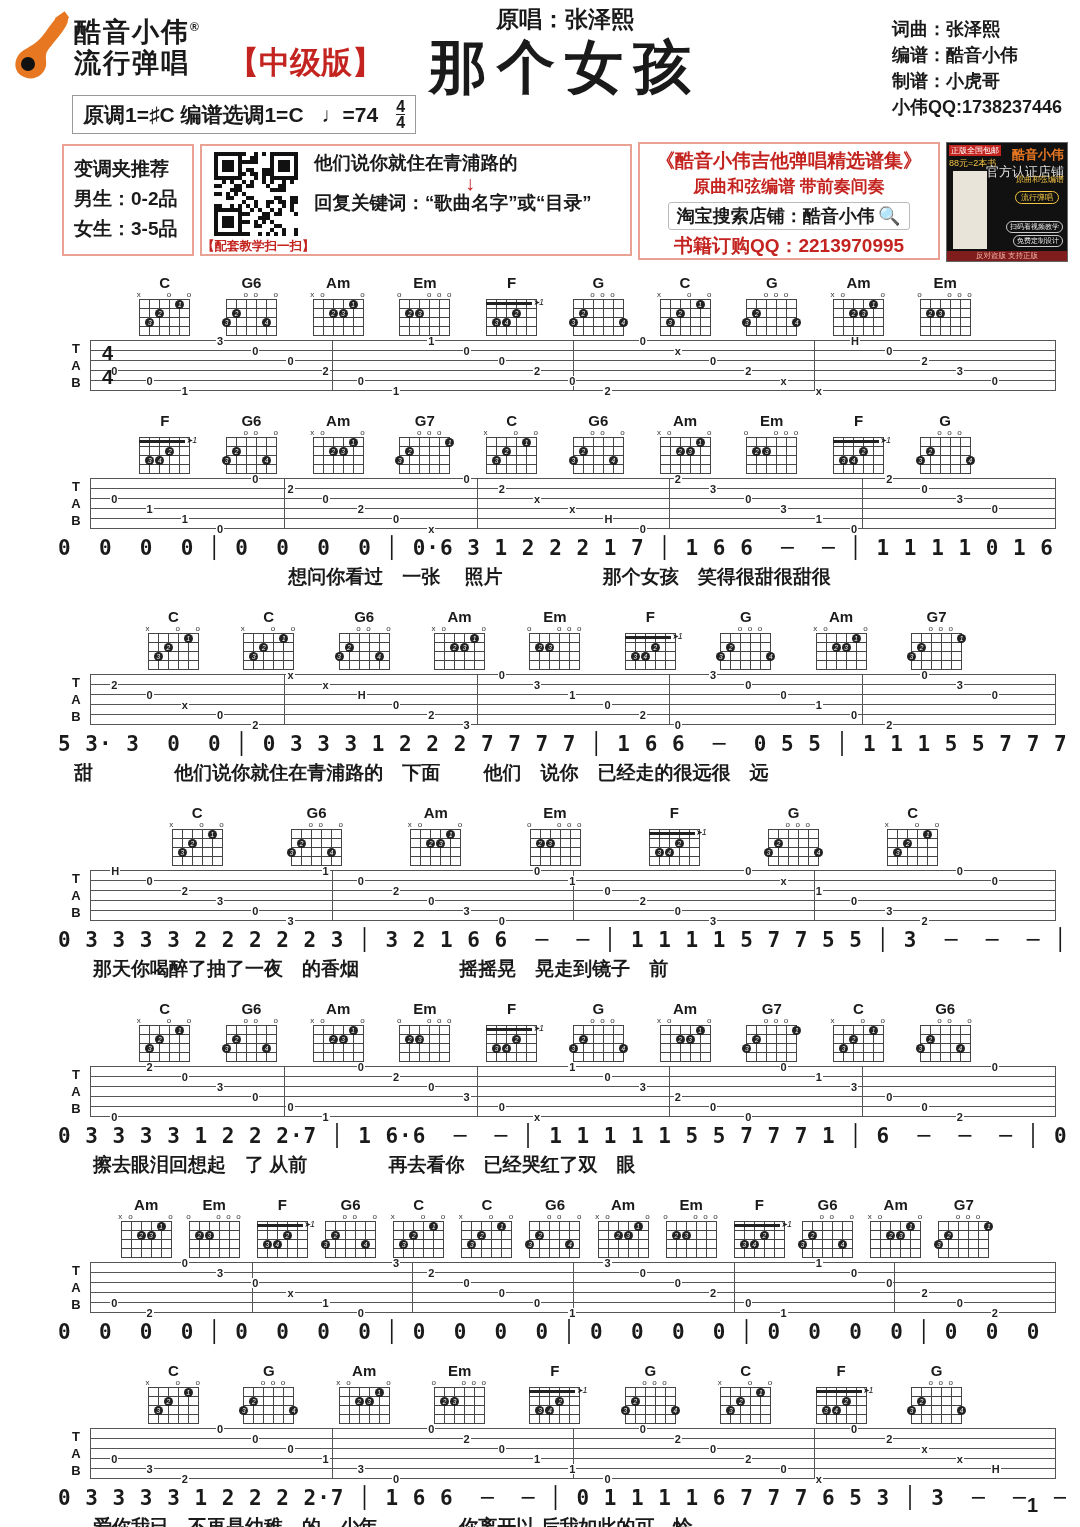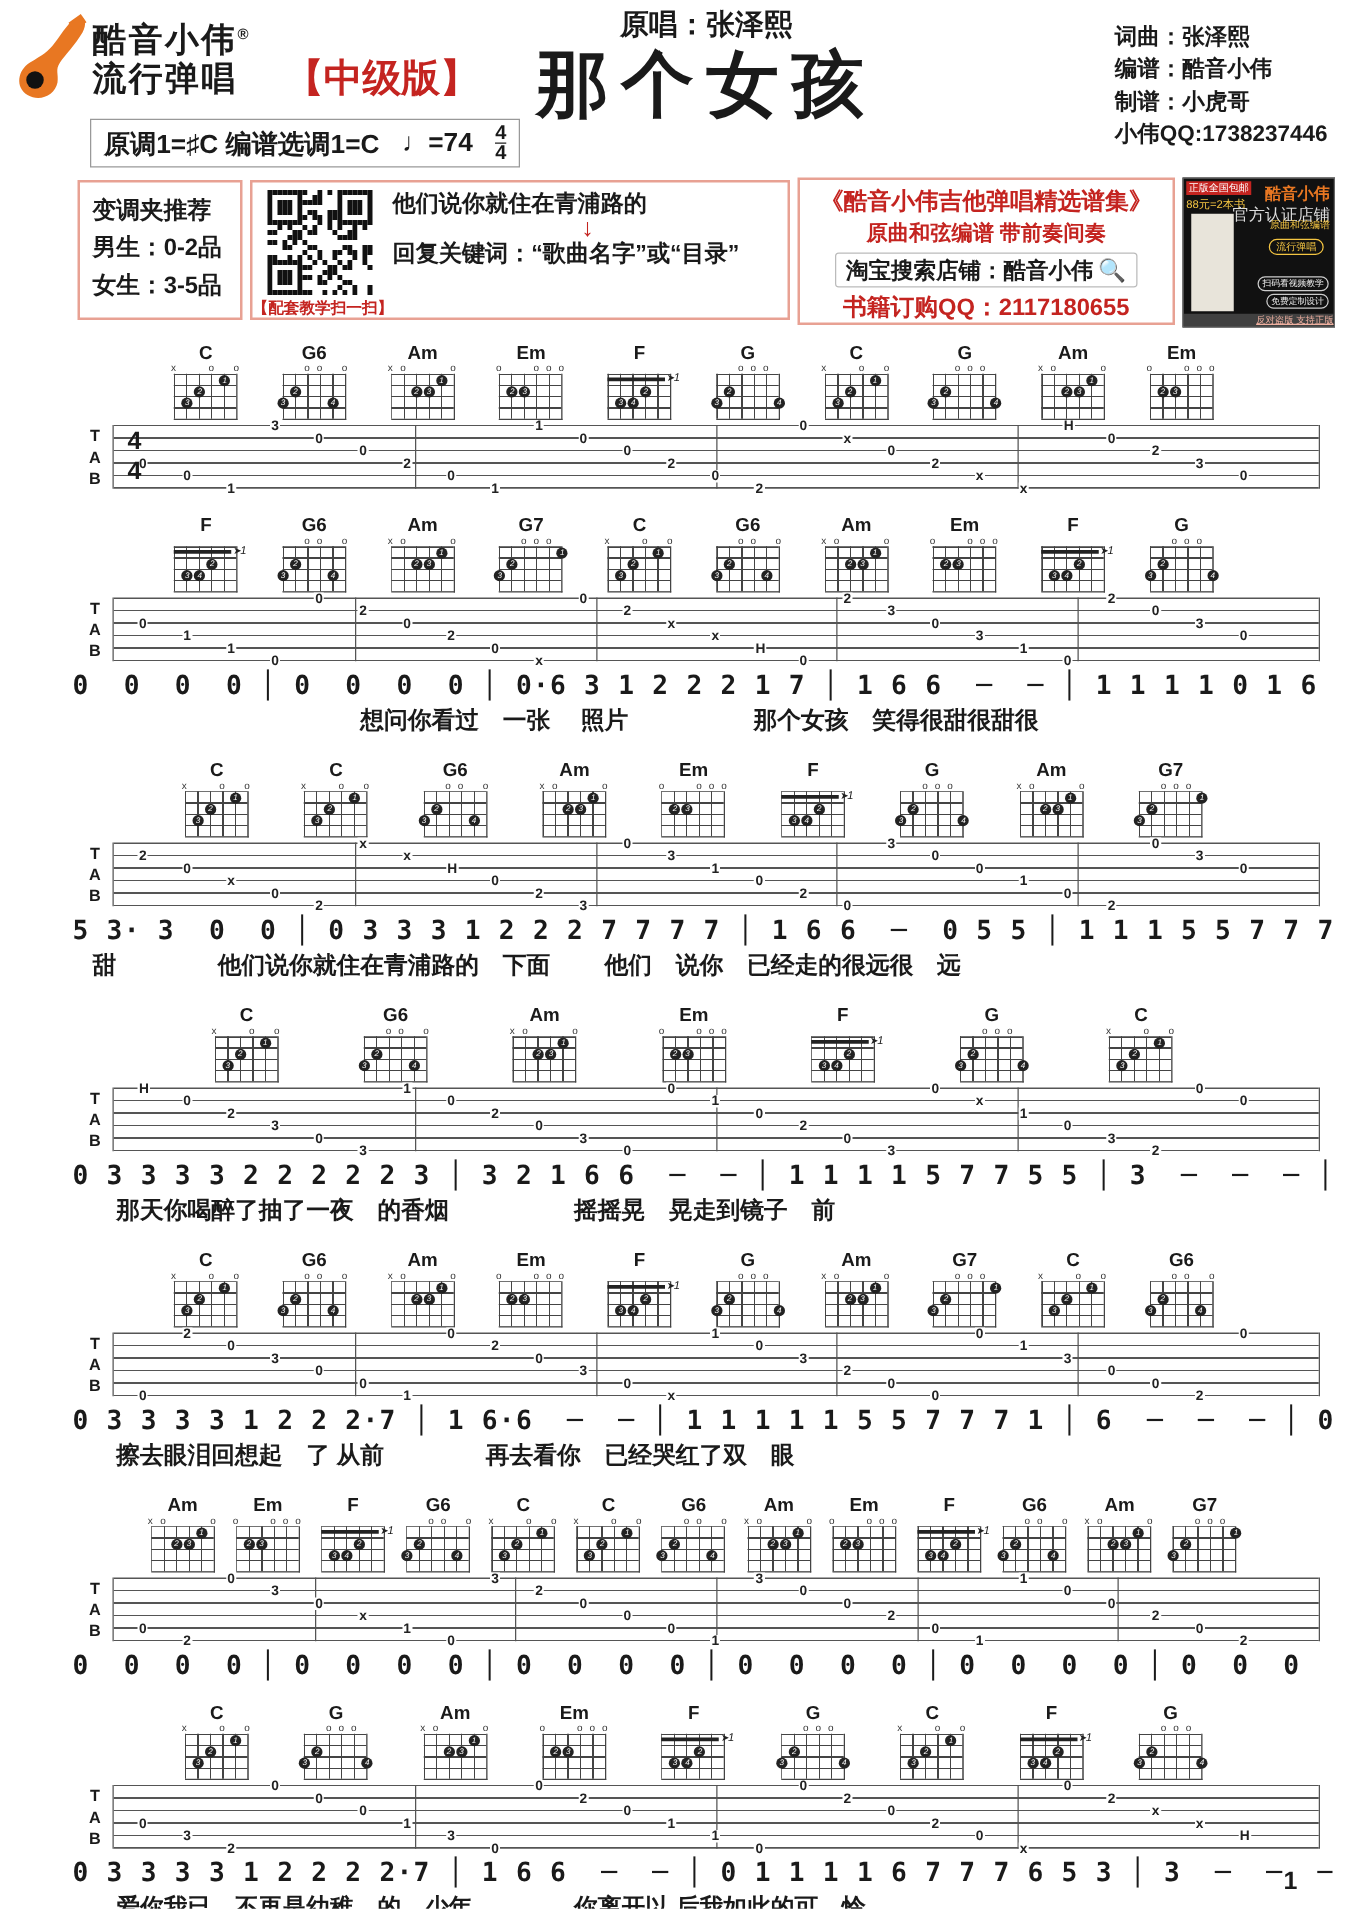--- a/index.html
+++ b/index.html
@@ -40,21 +40,21 @@
   #qqline{color:var(--red); font-weight:bold; font-size:19px; margin-top:3px;}
   #book{position:absolute; left:946px; top:4px; width:122px; height:120px; background:#111; border:1px solid #666; overflow:hidden; color:#fff;}
   #book .badge{position:absolute; left:2px; top:2px; background:var(--red); color:#fff; font-size:8px; padding:0 2px;}
   #book .badge2{position:absolute; left:2px; top:14px; color:#f4c542; font-size:9px;}
   #book .brand{position:absolute; right:3px; top:3px; color:var(--orange); font-weight:bold; font-size:13px;}
   #book .sub{position:absolute; right:3px; top:20px; font-size:13px; color:#ddd;}
   #book .mid{position:absolute; right:3px; top:31px; font-size:8px; color:#f4c542;}
   #book .oval{position:absolute; right:8px; top:48px; border:1px solid #f4c542; color:#f4c542; border-radius:8px; font-size:8px; padding:0 5px;}
   #book .pill{position:absolute; right:4px; border:1px solid #ccc; border-radius:6px; font-size:7px; padding:0 3px; color:#eee;}
   #book .spine{position:absolute; left:6px; top:28px; width:34px; height:78px; background:#e8e4da;}
-  #book .foot{position:absolute; left:0; bottom:0; width:100%; text-align:right; font-size:7.5px; color:#f0b0a0; background:#404040;text-decoration:underline;}
+  #book .foot{position:absolute; left:0; bottom:0; width:100%; text-align:center; font-size:7.5px; color:#f0b0a0; background:#7f1d1d;}
 
   
   #systems{position:relative; padding:0 14px;}
   .system{position:relative;}
   .chord-row{display:flex; justify-content:space-evenly; align-items:flex-end; padding:0 60px 0 90px; height:70px;}
   .chord{position:relative; width:52px; text-align:center;}
   .chord-name{font-size:15px; font-weight:bold; line-height:15px;}
   .chord-markers{position:relative; height:9px;}
   .chord-markers span{position:absolute; top:0; font-size:8px; line-height:9px; color:#333;}
   .chord-grid{position:relative; margin:0 auto; width:51px; height:37px;
@@ -576,21 +576,21 @@
         <div>回复关键词：“歌曲名字”或“目录”</div>
       </div>
     </div>
     <div id="promo-box" class="ibox">
       <div class="p1">《酷音小伟吉他弹唱精选谱集》</div>
       <div class="p2">原曲和弦编谱 带前奏间奏</div>
       <div id="taobao">
         <span>淘宝搜索店铺：酷音小伟</span>
         <span>🔍</span>
       </div>
-      <div id="qqline">书籍订购QQ：2117180655</div>
+      <div id="qqline">书籍订购QQ：2213970995</div>
     </div>
     <div id="book">
       <div class="badge">正版全国包邮</div>
       <div class="badge2">88元=2本书</div>
       <div class="brand">酷音小伟</div>
       <div class="sub">官方认证店铺</div>
       <div class="mid">原曲和弦编谱</div>
       <div class="spine"></div>
       <div class="oval">流行弹唱</div>
       <div class="pill" style="top:78px">扫码看视频教学</div>

